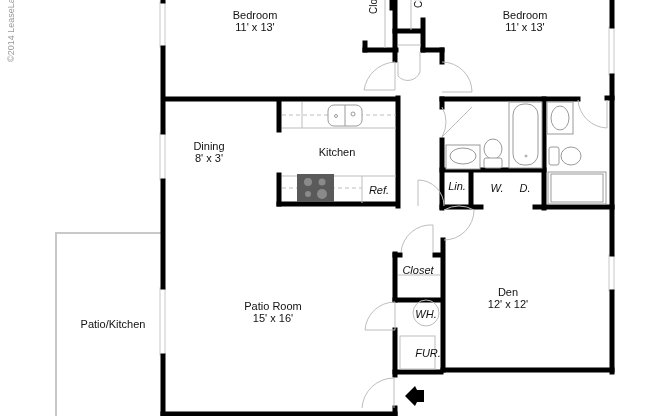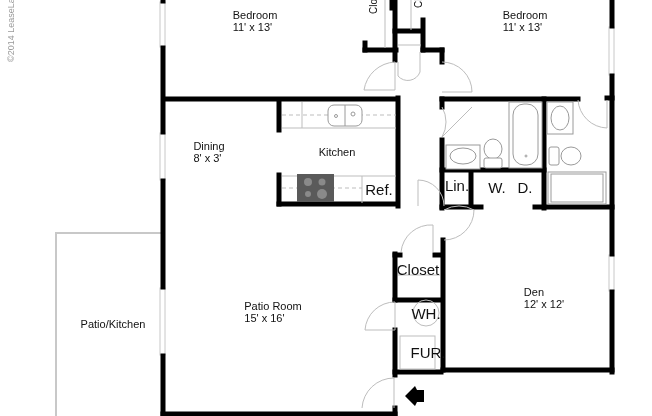--- a/index.html
+++ b/index.html
@@ -1,20 +1,20 @@
 <!DOCTYPE html>
 <html><head>
 <meta charset="utf-8">
 <style>
   html,body{margin:0;padding:0;background:#fff;}
   body{width:652px;height:416px;position:relative;overflow:hidden;font-family:"Liberation Sans",sans-serif;color:#111;}
   #plan{position:absolute;left:0;top:0;width:652px;height:416px;}
-  .lbl{position:absolute;text-align:left;font-size:11px;line-height:12px;white-space:nowrap;transform:translateX(-50%);}
+  .lbl{position:absolute;text-align:center;font-size:11px;line-height:12px;white-space:nowrap;transform:translateX(-50%);}
   .lbl span{display:block;}
-  .small{font-size:15px;}
+  .small{font-size:11px;font-style:italic;}
   .vert{position:absolute;font-size:10px;color:#111;transform:rotate(-90deg);transform-origin:left top;white-space:nowrap;}
   .copyright{position:absolute;left:6px;top:62px;font-size:9px;color:#9a9a9a;transform:rotate(-90deg);transform-origin:left top;white-space:nowrap;}
 </style>
 </head>
 <body>
 
 <svg id="plan" viewBox="0 0 652 416" xmlns="http://www.w3.org/2000/svg">
 
   <g fill="none" stroke="#c8c8c8" stroke-width="2">
     <polyline points="56,416 56,233 162,233"></polyline>
@@ -178,21 +178,21 @@
 <div class="lbl" style="left:337px;top:146px">
   <span>Kitchen</span>
 </div>
 
 <div class="lbl small" style="left:379px;top:184px">Ref.</div>
 <div class="lbl small" style="left:457px;top:180px">Lin.</div>
 <div class="lbl small" style="left:497px;top:182px">W.</div>
 <div class="lbl small" style="left:525px;top:182px">D.</div>
 <div class="lbl small" style="left:418px;top:264px">Closet</div>
 
-<div class="lbl" style="left:544px;top:286px">
+<div class="lbl" style="left:508px;top:286px">
   <span>Den</span>
   <span>12' x 12'</span>
 </div>
 
 <div class="lbl" style="left:273px;top:300px">
   <span>Patio Room</span>
   <span>15' x 16'</span>
 </div>
 
 <div class="lbl" style="left:113px;top:318px">Patio/Kitchen</div>

